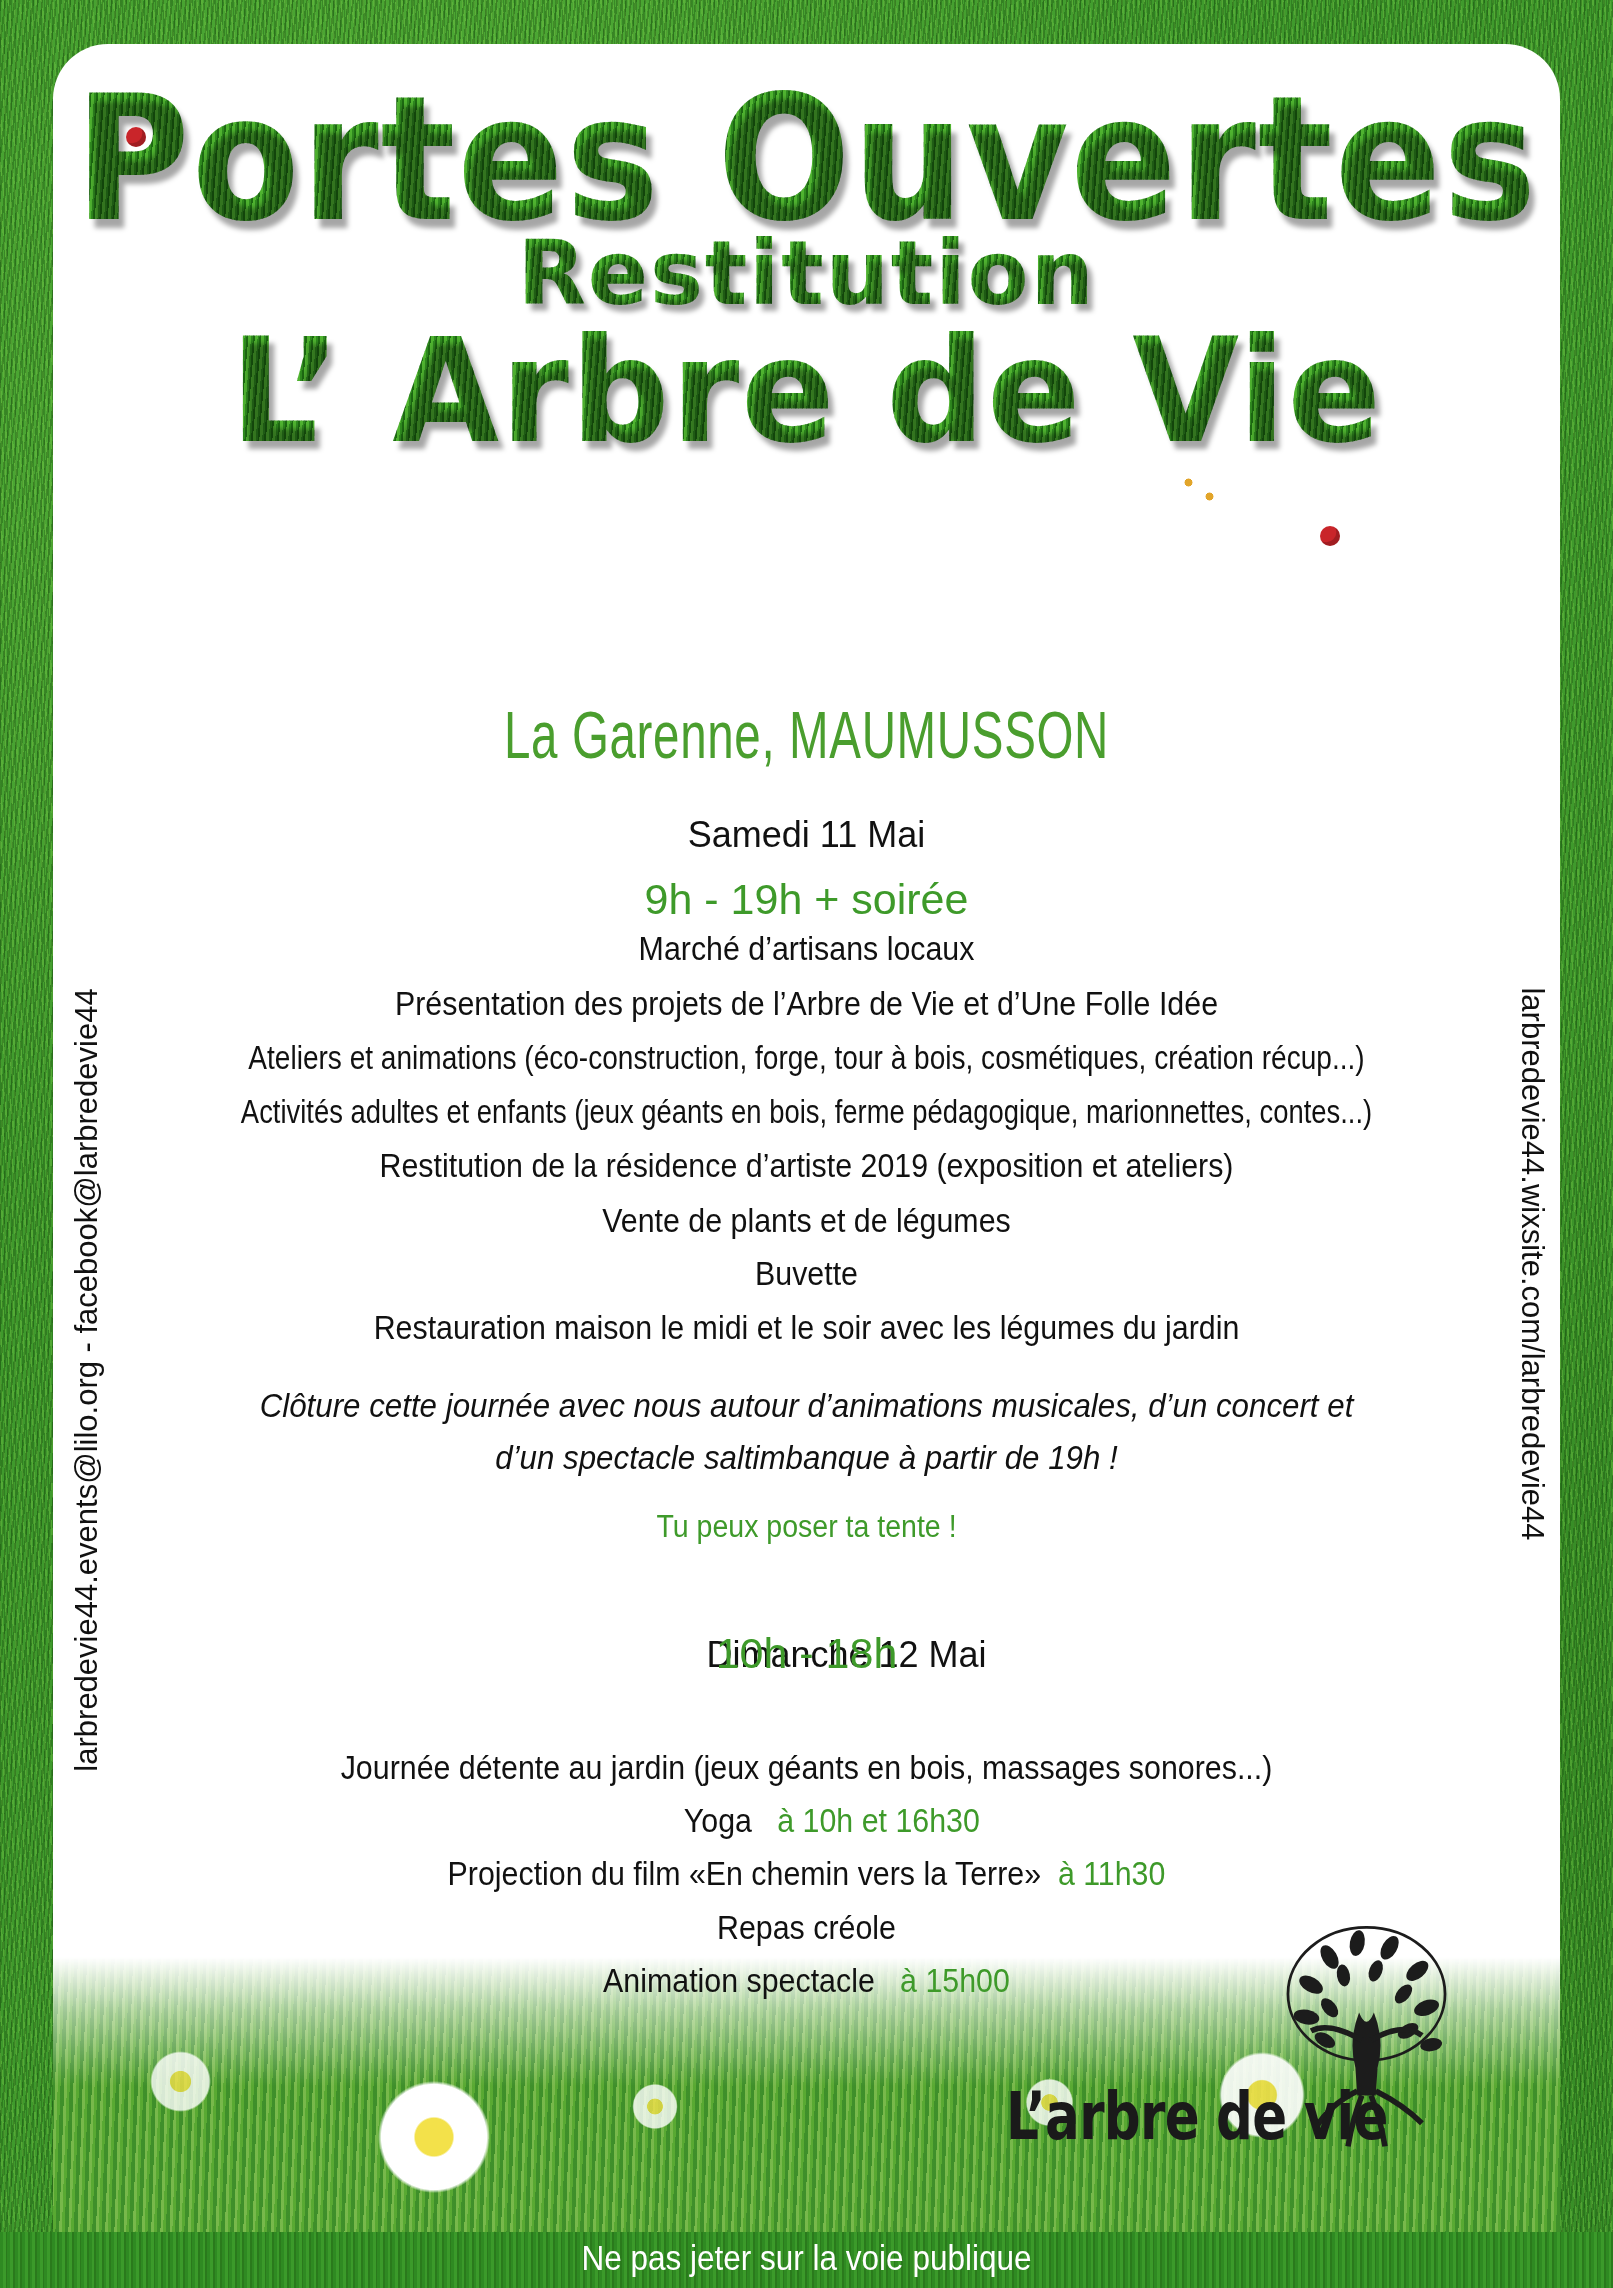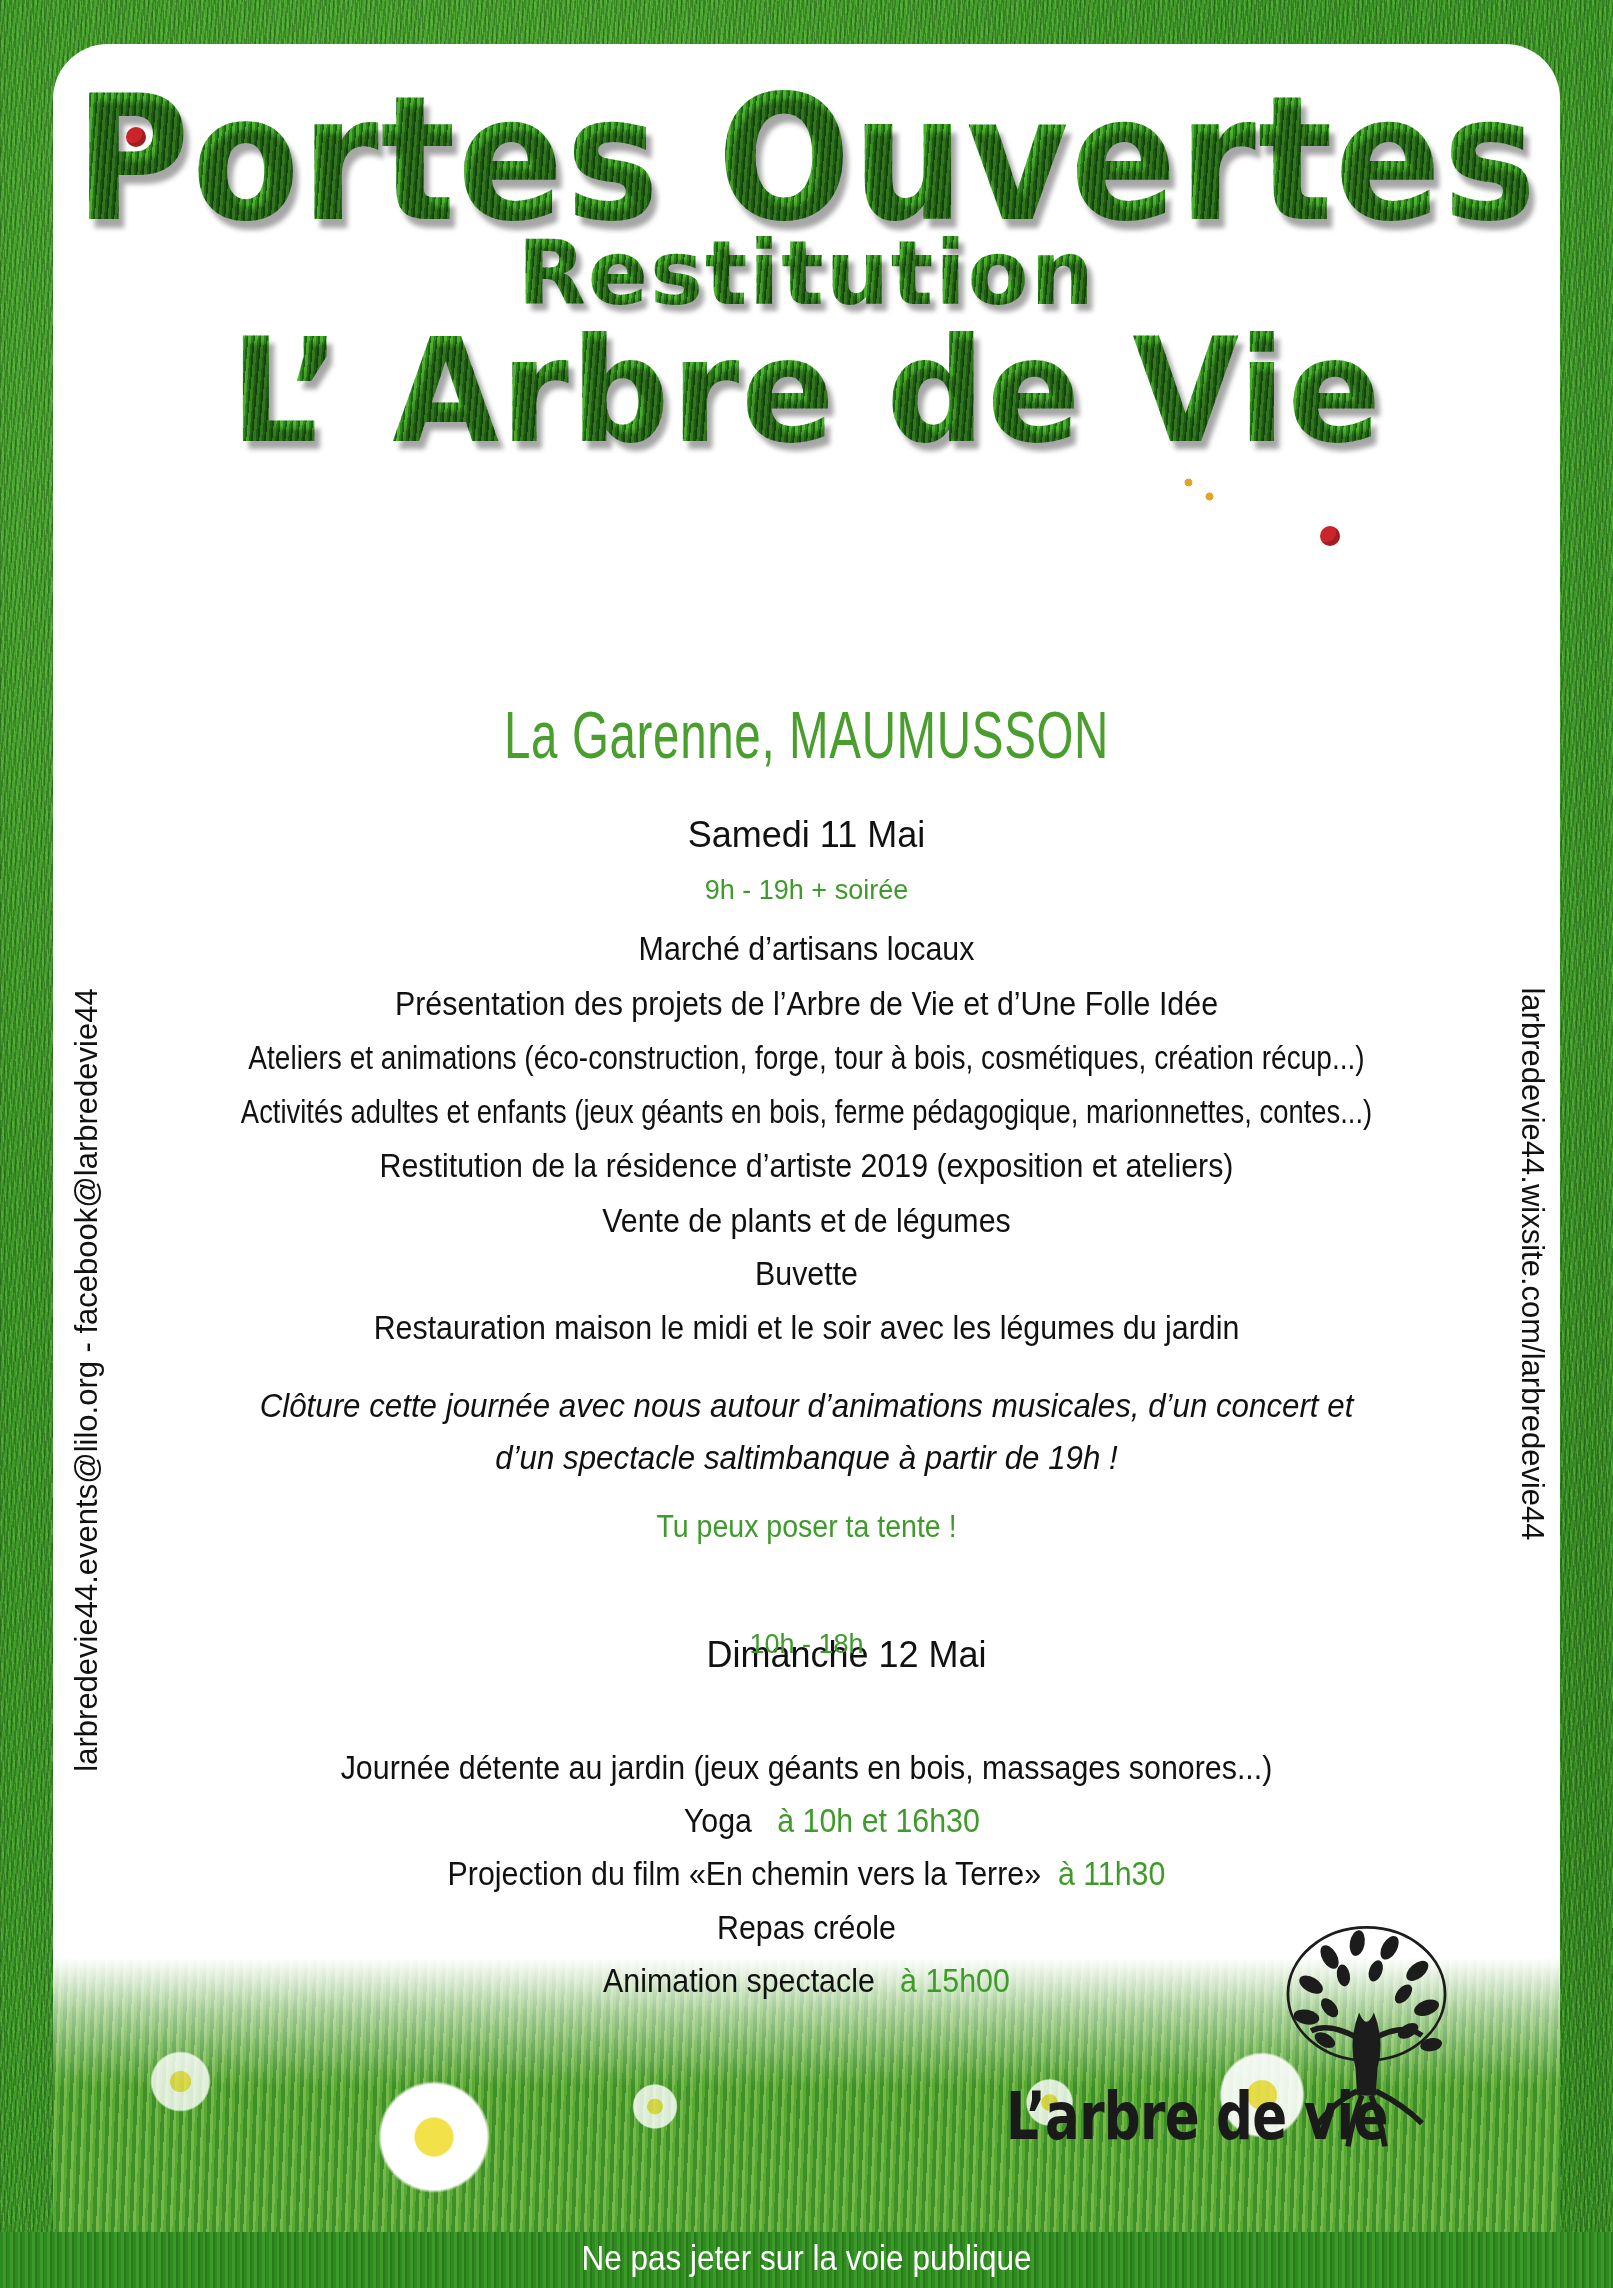--- a/index.html
+++ b/index.html
@@ -44,21 +44,21 @@
       repeating-linear-gradient(95deg, #1d6a12 0 1.8px, #4fb330 1.8px 4.6px, #2f8a1f 4.6px 6.5px),
       repeating-linear-gradient(80deg, rgba(20,60,10,0.5) 0 0.9px, transparent 0.9px 3.7px);
     -webkit-background-clip: text; background-clip: text; color: transparent;
   }
   .ladybug { position: absolute; width: 20px; height: 20px; border-radius: 50%; background: #c9252a; box-shadow: inset -3.7px -3.7px 0 rgba(0,0,0,0.2); }
   .mini-daisy { position: absolute; width: 14.8px; height: 14.8px; border-radius: 50%; background: radial-gradient(circle, #e2a52a 0 35%, #ffffff 40%); }
 
   .location { position: absolute; top: 697px; left: 0; width: 1613px; text-align: center; font-family: "Liberation Sans Narrow", "Liberation Sans", sans-serif; color: #4a9e2e; font-size: 66px; letter-spacing: 0.9px; transform: scaleX(0.72); }
   .center-line { position: absolute; left: 0; width: 1613px; text-align: center; color: #111; font-family: "Liberation Sans", sans-serif; }
   .day-h { font-size: 36px; }
-  .hours { font-size: 27px; color: #3e9a2a; }
+  .hours { font-size: 43px; color: #3e9a2a; }
   .item { font-size: 33px; transform: scaleX(0.92); }
   .italic { font-style: italic; font-size: 34px; transform: scaleX(0.92); }
   .green { color: #3e9a2a; }
   .vtext { position: absolute; font-size: 31px; color: #111; white-space: nowrap; font-family: "Liberation Sans", sans-serif; }
   .vleft { left: 87px; top: 1380px; transform: translate(-50%, -50%) rotate(-90deg); }
   .vright { left: 1532px; top: 1264px; transform: translate(-50%, -50%) rotate(90deg); }
   .footer { position: absolute; top: 2238px; left: 0; width: 1613px; text-align: center; color: #ffffff; font-size: 35px; transform: scaleX(0.9); }
   .logo-text { position: absolute; left: 1006px; top: 2078px; font-size: 66px; font-weight: bold; color: #1a1a1a; font-family: "DejaVu Sans", sans-serif; transform: scaleX(0.78); transform-origin: left; letter-spacing: -0.9px; }
 </style>
 </head>

